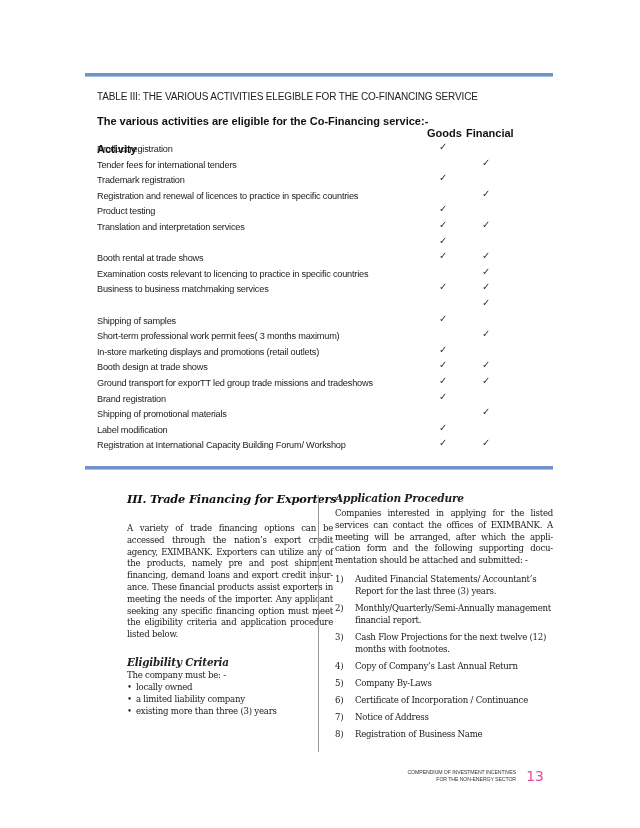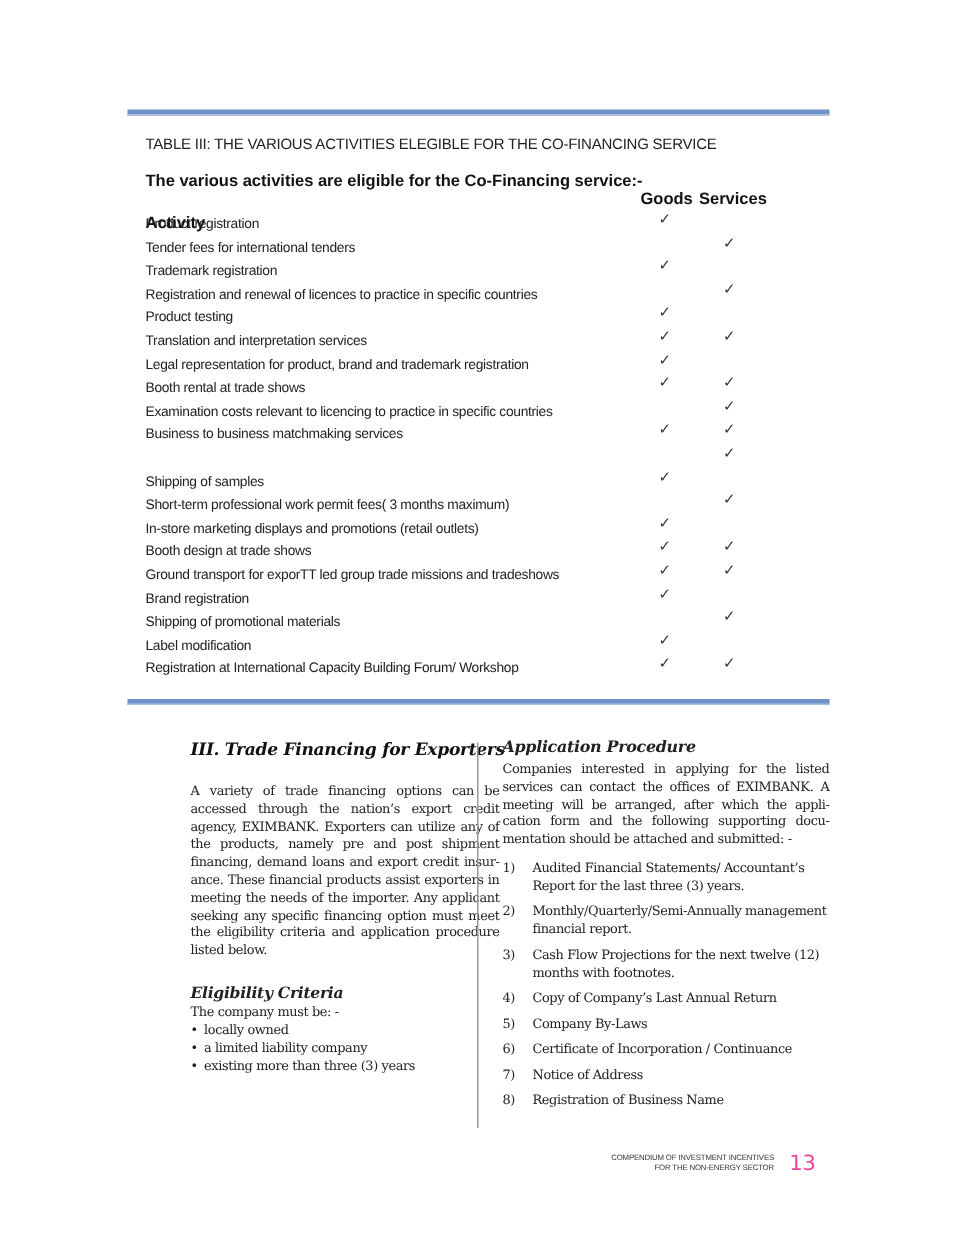--- a/index.html
+++ b/index.html
@@ -210,21 +210,21 @@
 <body>
 
 <div class="rule top"></div>
 
 <div class="table-caption">TABLE III:  THE VARIOUS ACTIVITIES ELEGIBLE FOR THE CO-FINANCING SERVICE</div>
 <div class="table-intro">The various activities are eligible for the Co-Financing service:-</div>
 
 <div class="table-head">
   <span class="h-activity">Activity</span>
   <span class="h-goods">Goods</span>
-  <span class="h-services">Services</span>
+  <span class="h-services">Financial</span>
 </div>
 
 <div class="rows">
   <div class="row">
       <span class="act">Product registration</span>
       <span class="chk goods">✓</span>
       <span class="chk services"></span>
     </div>
   <div class="row">
       <span class="act">Tender fees for international tenders</span>
@@ -245,21 +245,20 @@
       <span class="act">Product testing</span>
       <span class="chk goods">✓</span>
       <span class="chk services"></span>
     </div>
   <div class="row">
       <span class="act">Translation and interpretation services</span>
       <span class="chk goods">✓</span>
       <span class="chk services">✓</span>
     </div>
   <div class="row">
-      <span class="act">Legal representation for product, brand and trademark registration</span>
       <span class="chk goods">✓</span>
       <span class="chk services"></span>
     </div>
   <div class="row">
       <span class="act">Booth rental at trade shows</span>
       <span class="chk goods">✓</span>
       <span class="chk services">✓</span>
     </div>
   <div class="row">
       <span class="act">Examination costs relevant to licencing to practice in specific countries</span>

